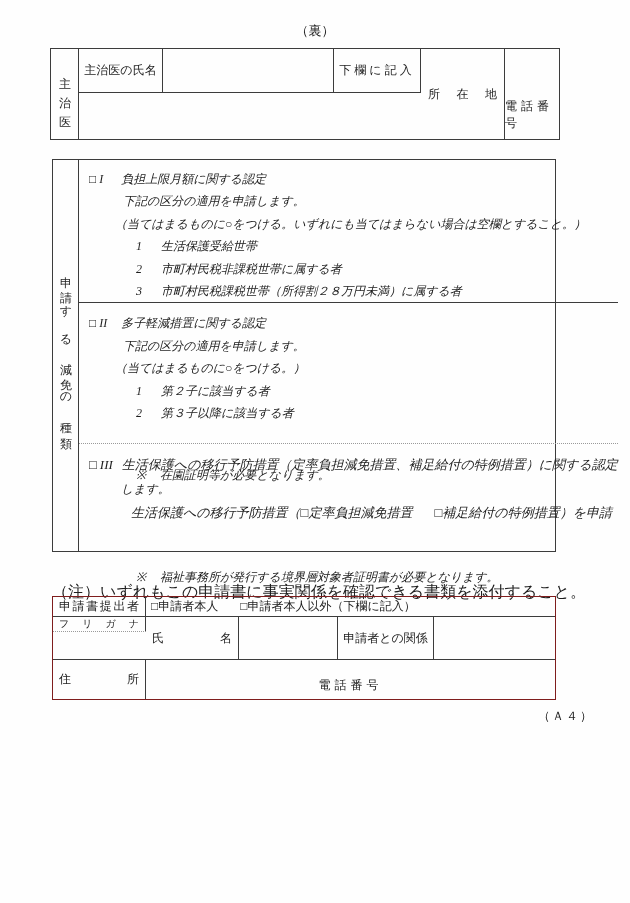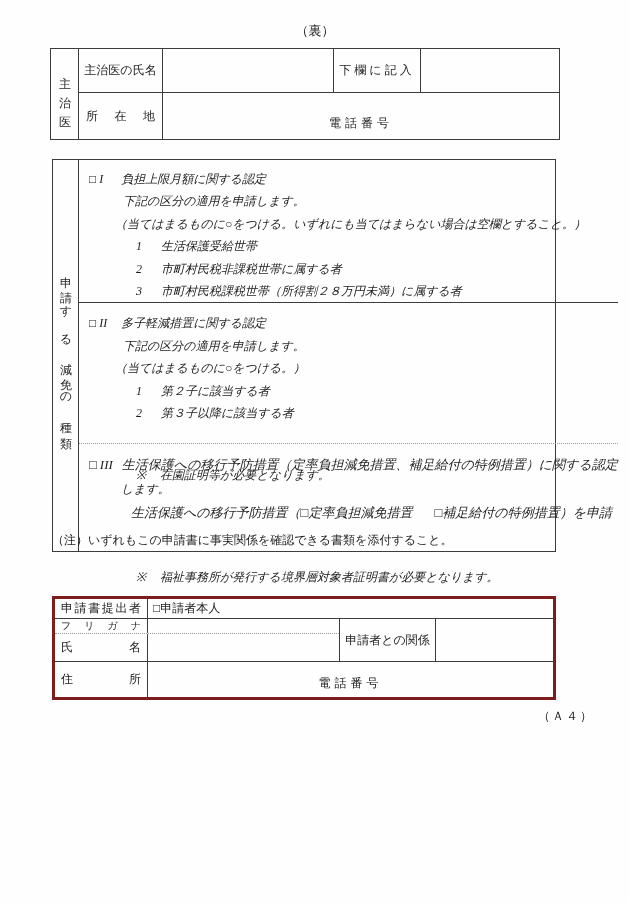--- a/index.html
+++ b/index.html
@@ -13,35 +13,35 @@
     overflow: hidden;
   }
   .abs { position: absolute; }
 
   
   .cell { display: flex; align-items: center; }
   .label-cell { justify-content: center; }
   .bR { border-right: 1px solid #3c3c3c; }
   .jlabel { display: block; width: 100%; text-align: justify; text-align-last: justify; }
   .ls3 { letter-spacing: 3px; }
-  .ls4 { letter-spacing: 4px; text-align: right; }
+  .ls4 { letter-spacing: 4px; }
   .vtext {
     writing-mode: vertical-rl;
     text-orientation: upright;
     display: flex; align-items: center; justify-content: center;
   }
   .cb { display: inline-block; }
 
   
   .side-label { top: 22px; left: 0; width: 100%; text-align: center; font-size: 13px; }
 
   
   .doctor-table { left: 50px; top: 48px; width: 510px; height: 92px; border: 1px solid #3c3c3c; display: flex; font-size: 12px; }
   .dt-header { width: 28px; height: 100%; border-right: 1px solid #3c3c3c; letter-spacing: 20px; font-size: 12px; padding-top: 6px; }
-  .dt-body { flex: 1; display: flex; flex-direction: column; }
+  .dt-body { flex: 1; display: flex; }
   .dt-row1 { height: 44px; border-bottom: 1px solid #3c3c3c; display: flex; }
   .dt-row2 { flex: 1; display: flex; }
   .w-name { width: 84px; }
   .w-nameval { width: 171px; }
   .w-inst { width: 87px; }
   .flex1 { flex: 1; }
   .addr-label { padding: 0 7px; }
   .phone-cell { align-items: flex-end; justify-content: center; padding-bottom: 7px; }
 
   
@@ -60,30 +60,30 @@
   .l-item { padding-left: 57px; }
   .inum { display: inline-block; min-width: 10px; margin-right: 15px; }
   .l-note { padding-left: 57px; margin-top: 40px; }
   .nmark { display: inline-block; margin-right: 14px; }
   .f11 { font-size: 13px; }
   .l-opt { padding-left: 52px; }
   .optgap { display: inline-block; width: 22px; }
   .l-cont { padding-left: 42px; }
 
   
-  .note-line { left: 52px; top: 532px; font-size: 12px; }
-
-  
-  .app-table { left: 52px; top: 596px; width: 504px; height: 104px; border: 3px solid #7f1d1d; display: flex; flex-direction: column; font-size: 12px; }
+  .note-line { left: 52px; top: 582px; font-size: 16px; }
+
+  
+  .app-table { left: 52px; top: 596px; width: 504px; height: 104px; border: 1px solid #7f1d1d; display: flex; flex-direction: column; font-size: 12px; }
   .w93 { width: 93px; padding: 0 6px; }
   .at-row1 { height: 20px; border-bottom: 1px solid #3c3c3c; display: flex; }
   .at-opts { flex: 1; display: flex; align-items: center; padding-left: 5px; }
   .opt2 { margin-left: 22px; }
   .at-row2 { height: 43px; border-bottom: 1px solid #3c3c3c; display: flex; }
-  .at-left { width: 284px; display: flex; flex-direction: column; }
+  .at-left { width: 284px; display: flex; flex-direction: row; }
   .at-furigana { height: 15px; border-bottom: 1px dotted #9a9a9a; display: flex; font-size: 10px; }
   .at-name { flex: 1; display: flex; }
   .relation-cell { width: 97px; border-left: 1px solid #3c3c3c; border-right: 1px solid #3c3c3c; justify-content: center; }
   .at-row3 { flex: 1; display: flex; }
   .at-phone { align-items: flex-end; justify-content: center; padding-bottom: 5px; }
 
   
   .paper-size { left: 538px; top: 708px; font-size: 12px; letter-spacing: 2px; }
 </style>
 </head>
@@ -155,20 +155,21 @@
 
   <div class="abs note-line">（注）いずれもこの申請書に事実関係を確認できる書類を添付すること。</div>
 
   <div class="abs app-table">
     <div class="at-row1">
       <div class="cell label-cell bR w93">
         <span class="jlabel">申請書提出者</span>
       </div>
       <div class="at-opts">
         <span><span class="cb">□</span><span>申請者本人</span></span>
+        <span class="opt2"><span class="cb">□</span><span>申請者本人以外（下欄に記入）</span></span>
       </div>
     </div>
     <div class="at-row2">
       <div class="at-left">
         <div class="at-furigana">
           <div class="cell label-cell bR w93">
             <span class="jlabel">フリガナ</span>
           </div>
           <div class="cell flex1"></div>
         </div>

